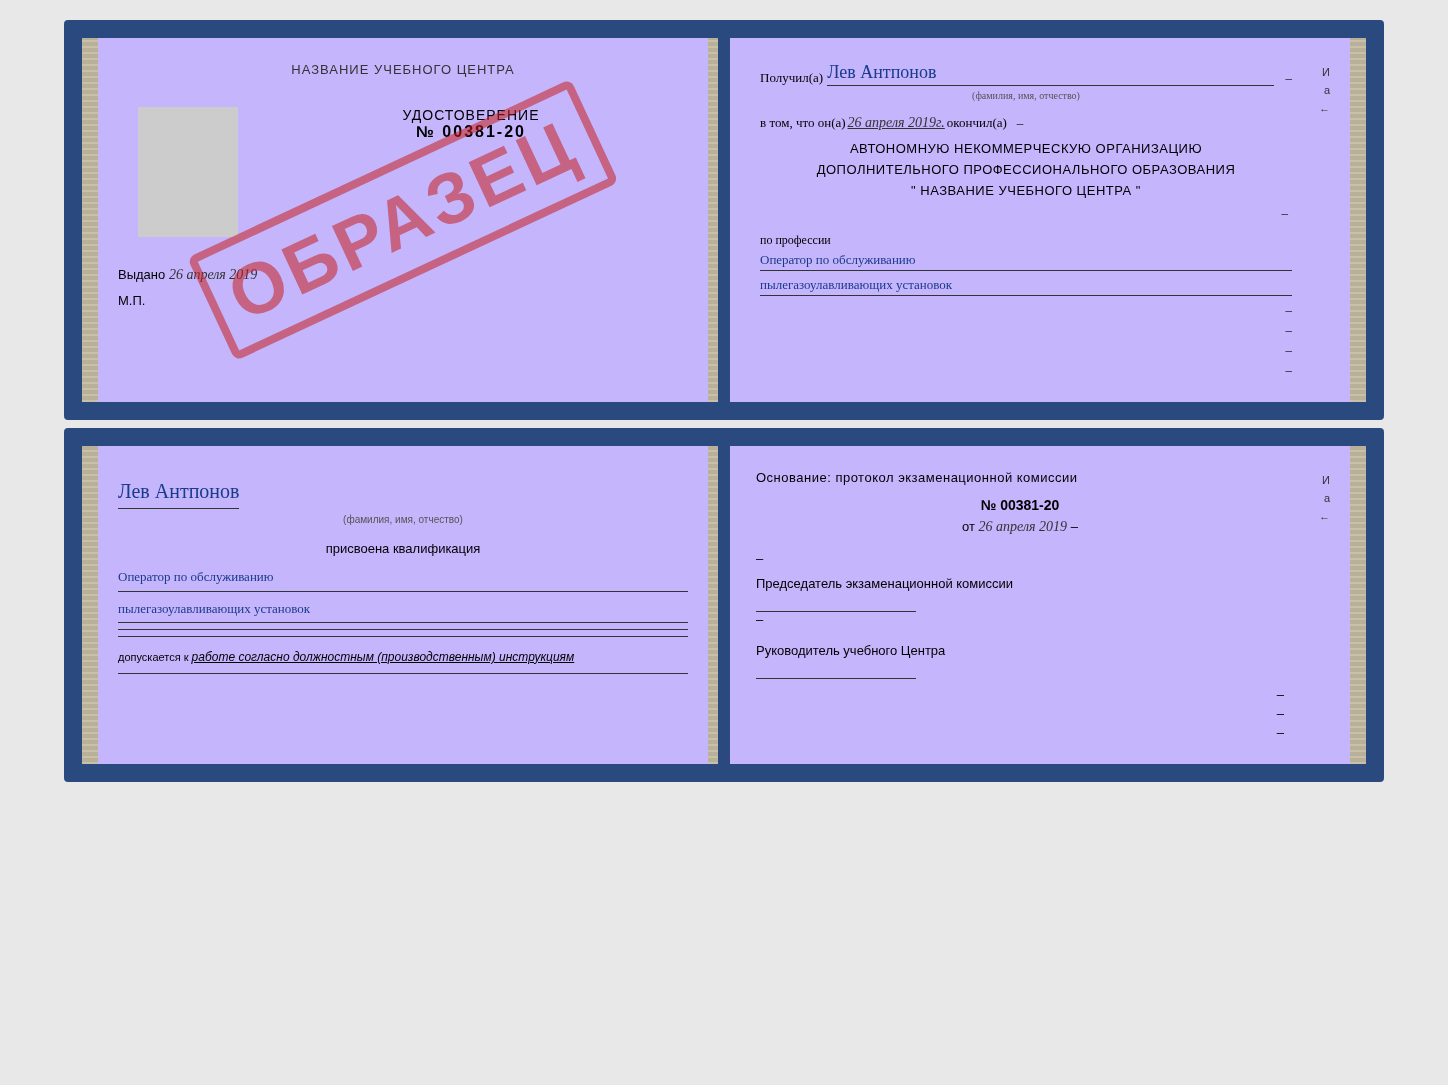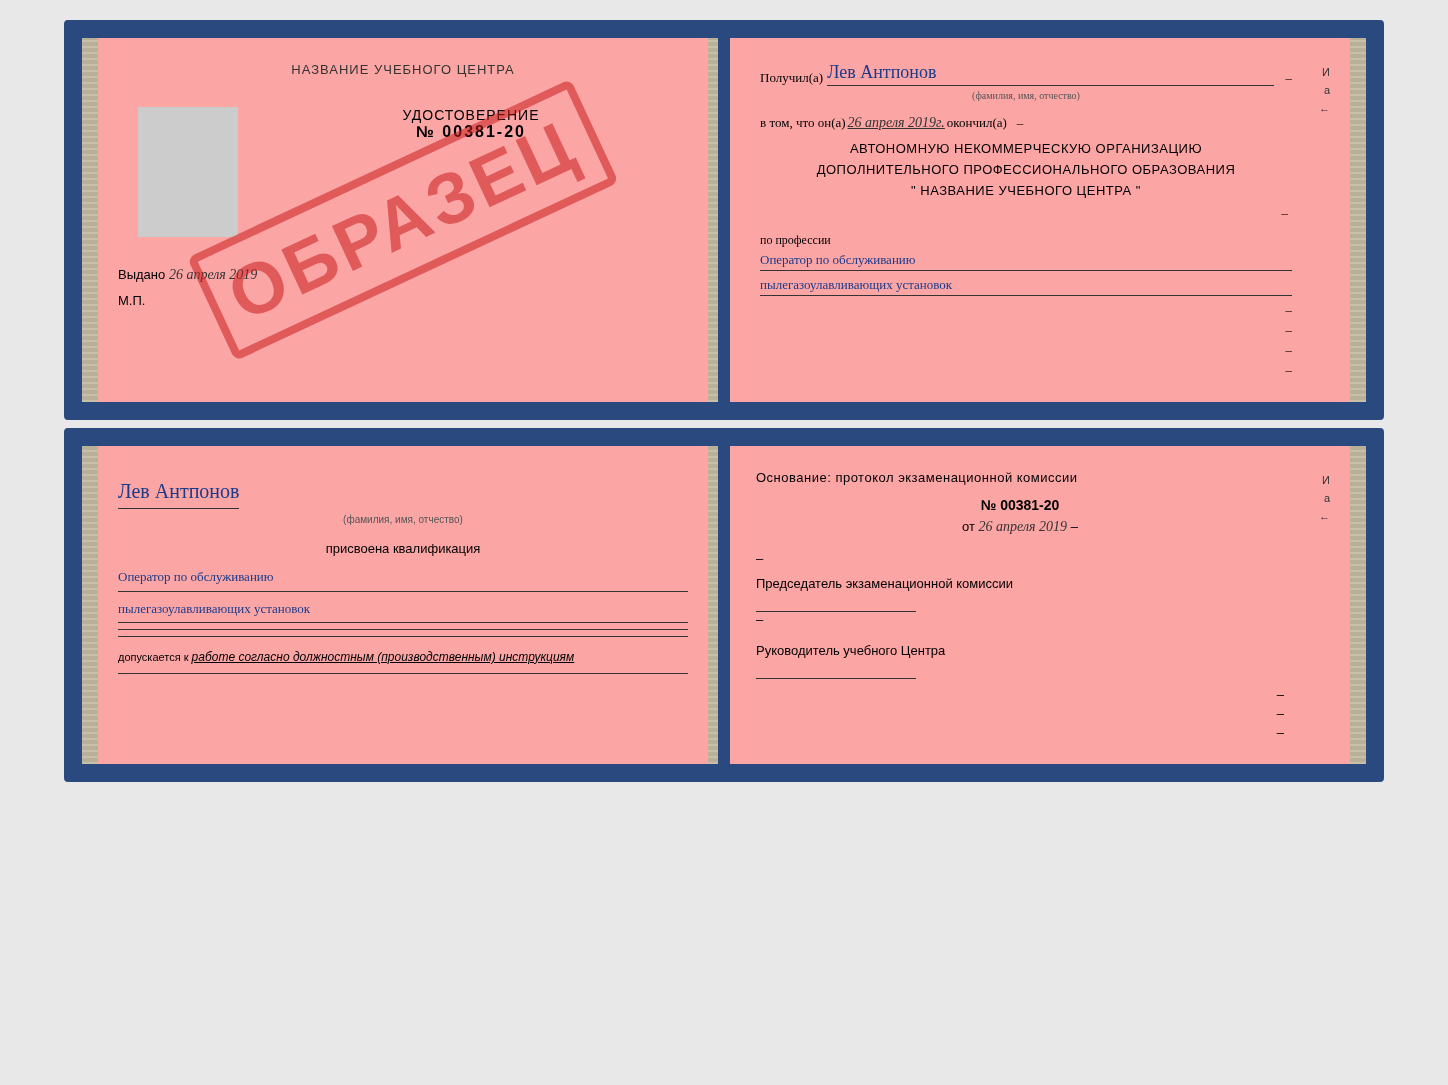--- a/index.html
+++ b/index.html
@@ -20,21 +20,21 @@
       align-items: center;
       gap: 8px;
       width: 100%;
       max-width: 1320px;
     }
 
     
     .book {
       display: flex;
       width: 100%;
-      background: #fca5a5;
+      background: #c4b5fd;
       border: 18px solid #2a4a7f;
       border-radius: 4px;
       position: relative;
       min-height: 300px;
     }
 
     .book::before {
       content: '';
       position: absolute;
       left: 50%;

